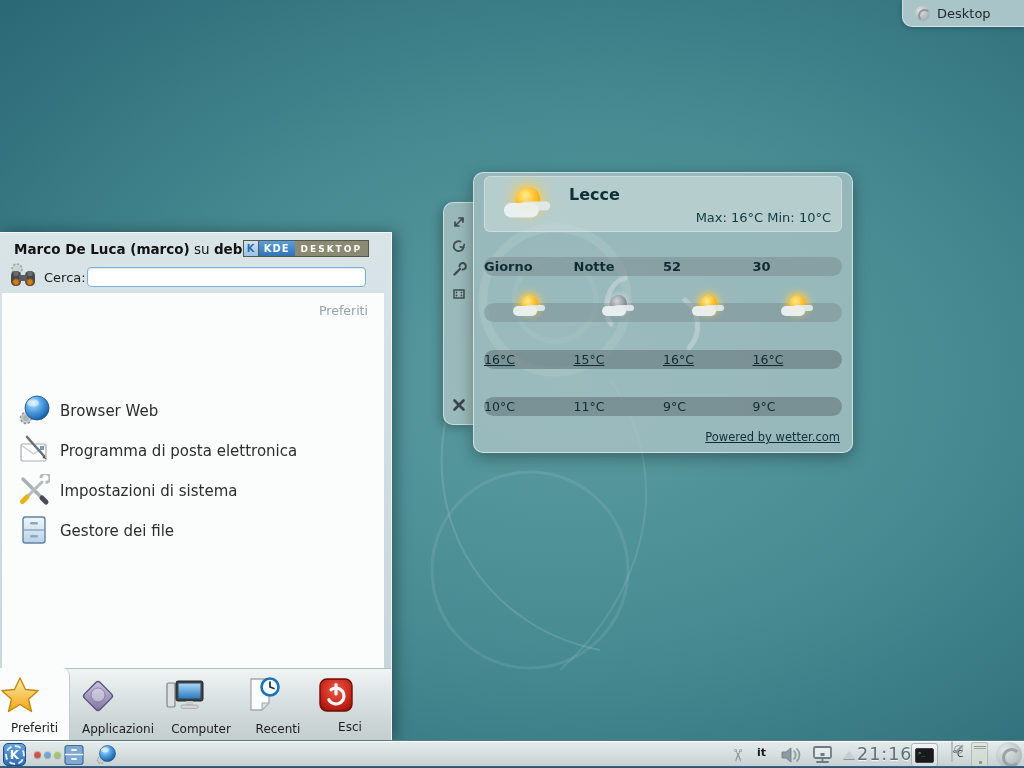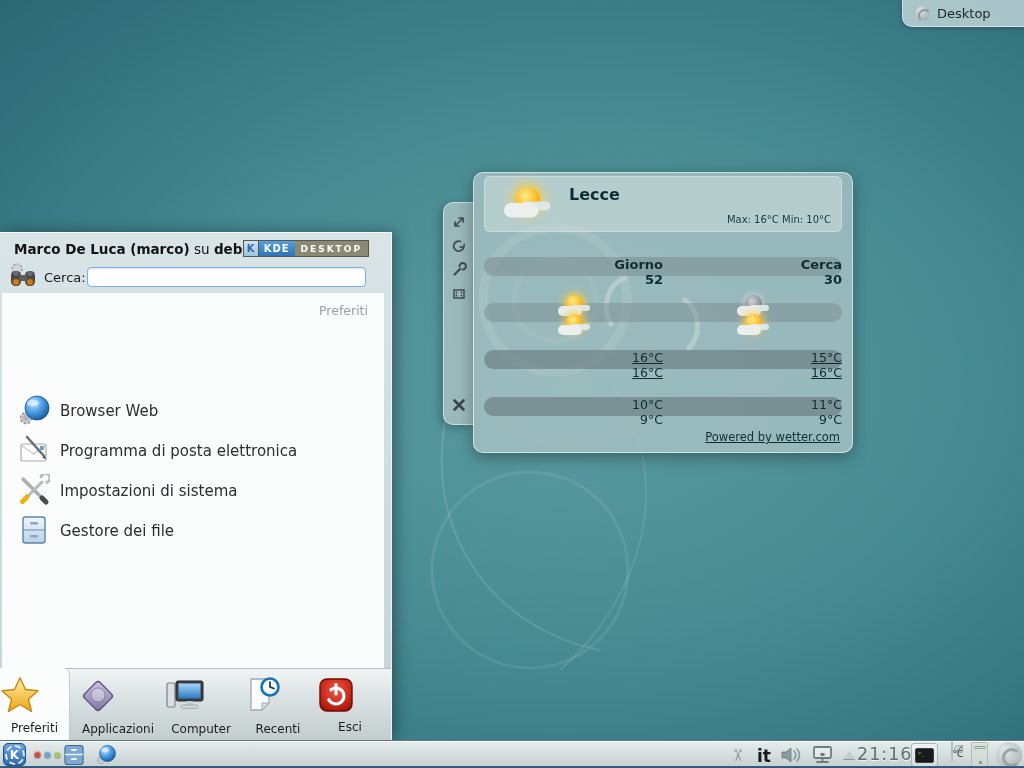--- a/index.html
+++ b/index.html
@@ -54,26 +54,26 @@
     border:1px solid rgba(255,255,255,.55); border-radius:10px;
     box-shadow:0 4px 16px rgba(0,0,0,.35);
     padding:3px 10px;
   }
   .w-head {
     position:relative; height:56px; border-radius:6px;
     background:rgba(208,222,223,.55);
     border:1px solid rgba(255,255,255,.3);
   }
   .w-city { position:absolute; left:84px; top:8px; font-size:16px; font-weight:bold; color:#0c2f36; }
-  .w-maxmin { position:absolute; right:10px; bottom:6px; font-size:10px; color:#123a41; }
+  .w-maxmin { position:absolute; right:10px; bottom:6px; font-size:13px; color:#123a41; }
   .w-head .cond { position:absolute; left:16px; top:10px; transform:scale(1.45); transform-origin:left top; }
 
   .w-row {
     position:absolute; left:10px; width:358px; height:19px; border-radius:10px;
-    display:grid; grid-template-columns:repeat(2,1fr); align-items:center; text-align:right;
+    display:grid; grid-template-columns:repeat(4,1fr); align-items:center; text-align:left;
   }
   .w-cols   { top:84px;  background:rgba(120,136,139,.5);  font-size:13px; font-weight:bold; color:#0e2d33; }
   .w-icons  { top:130px; background:rgba(120,136,139,.45); }
   .w-highs  { top:177px; background:rgba(96,112,116,.55);  font-size:12.5px; color:#0e2d33;text-decoration:underline; }
   .w-lows   { top:224px; background:rgba(96,112,116,.55);  font-size:12.5px; color:#0e2d33; }
   .w-icons .cell { position:relative; height:19px; }
   .w-icons .cond { position:absolute; left:50%; top:-8px; transform:translateX(-50%); }
   .w-credit { position:absolute; right:12px; bottom:8px; font-size:11.5px; color:#102e34; text-decoration:underline; cursor:pointer; }
 
   
@@ -137,21 +137,21 @@
     display:flex; align-items:center; justify-content:center; }
   .p-kde::before { content:""; position:absolute; width:16px; height:16px; border-radius:50%;
     border:2px dashed rgba(255,255,255,.85); }
   .p-kde span { position:relative; color:#fff; font-weight:bold; font-size:12px; }
 
   .p-dots { position:absolute; left:34px; top:10px; display:flex; gap:3px; cursor:pointer; }
   .p-dots i { width:7px; height:7px; border-radius:50%; display:block; box-shadow:inset 0 1px 1px rgba(255,255,255,.6),0 1px 1px rgba(0,0,0,.25); }
   .p-dots .d1{background:#c65248;} .p-dots .d2{background:#74a2ce;} .p-dots .d3{background:#a2c470;}
 
   .p-icon { position:absolute; cursor:pointer; }
-  .p-it { position:absolute; left:757px; top:5px; font-size:17px; font-weight:bold; color:#181818; cursor:pointer; }
+  .p-it { position:absolute; left:757px; top:5px; font-size:11px; font-weight:bold; color:#181818; cursor:pointer; }
   .p-tri { position:absolute; left:843px; top:10px; width:0; height:0; cursor:pointer;
     border-left:6px solid transparent; border-right:6px solid transparent; border-bottom:8px solid #c3ced0;
     filter:drop-shadow(0 1px 0 rgba(90,110,115,.6)); }
   .p-clock { position:absolute; left:857px; top:3px; font-size:17.5px; color:#5d7176; cursor:pointer;
     text-shadow:0 1px 0 rgba(255,255,255,.7); letter-spacing:1px; }
 
   .p-term { position:absolute; left:911px; top:2px; width:27px; height:24px; border-radius:3px;
     background:linear-gradient(#f0f4f4,#d3dcdc); border:1px solid #aab6b7; cursor:pointer;
     display:flex; align-items:center; justify-content:center; }
   .p-term .scr { width:19px; height:15px; background:#17191b; border-radius:2px; border:1px solid #3c4043;
@@ -236,21 +236,21 @@
 
   <div class="weather">
     <div class="w-head">
       <span class="cond sun-cloud"></span>
       <span class="w-city">Lecce</span>
       <span class="w-maxmin">Max: 16°C Min: 10°C</span>
     </div>
 
     <div class="w-row w-cols">
       <span>Giorno</span>
-      <span>Cerca</span>
+      <span>Notte</span>
       <span>52</span>
       <span>30</span>
     </div>
 
     <div class="w-row w-icons">
       <span class="cell">
           <span class="cond sun-cloud"></span>
         </span>
       <span class="cell">
           <span class="cond moon-cloud"></span>

